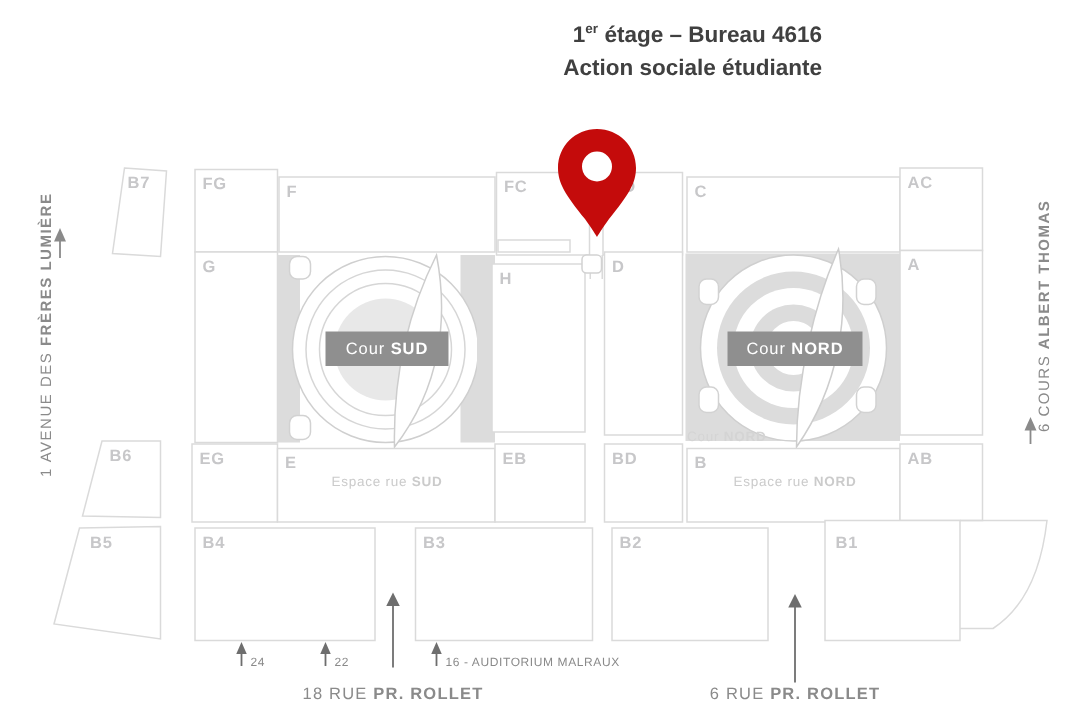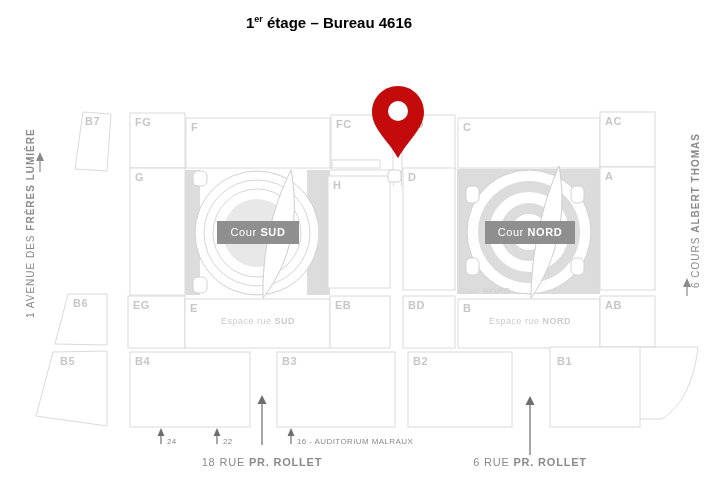--- a/index.html
+++ b/index.html
@@ -1,17 +1,17 @@
 <!DOCTYPE html>
 <html><head>
 <meta charset="utf-8">
 <style>
   html,body{margin:0;padding:0}
   body{width:723px;height:485px;background:#fff;font-family:"Liberation Sans",sans-serif;position:relative;overflow:hidden}
-  .header{position:absolute;top:8px;left:246px;width:302px;text-align:left;color:#000000;font-weight:bold;font-size:15px;line-height:22px;z-index:2}
+  .header{position:absolute;top:8px;left:246px;width:302px;text-align:right;color:#404040;font-weight:bold;font-size:15px;line-height:22px;z-index:2}
   .header sup{font-size:9px;vertical-align:super}
   svg{position:absolute;left:0;top:0}
   svg text{font-family:"Liberation Sans",sans-serif}
   .blk{fill:#fff;stroke:#DADADA;stroke-width:1}
   .lbl{fill:#C7C7C9;font-size:11px;font-weight:bold;letter-spacing:.5px}
   .fillgray{fill:#DCDCDC;stroke:none}
   .ring{fill:none;stroke:#D6D6D6;stroke-width:1}
   .hook{fill:#fff;stroke:#D2D2D2;stroke-width:1}
   .badge{fill:#8F8F8F;stroke:none}
   .badge-text{fill:#FFFFFF;font-size:11px;letter-spacing:.6px}
@@ -25,20 +25,21 @@
   .garrow{stroke:#8A8A8A;stroke-width:1.2}
   .ghead{fill:#8A8A8A}
   .sail{fill:#fff;stroke:#CDCDCD;stroke-width:1}
   .thin{fill:none;stroke:#DADADA;stroke-width:1}
 </style>
 </head>
 <body>
 
 <div class="header">
   <div><span>1</span><sup>er</sup><span> étage – Bureau 4616</span></div>
+  <div>Action sociale étudiante</div>
 </div>
 
 <svg width="723" height="485" viewBox="0 0 723 485" xml:space="preserve">
 
   <polygon class="blk" points="83,112 111,114 107,171 75,169"></polygon>
   <rect class="blk" x="130" y="113" width="55" height="55"></rect>
   <rect class="blk" x="186" y="118" width="144" height="50"></rect>
   <rect class="blk" x="331" y="115" width="62" height="55"></rect>
   <rect class="blk" x="402" y="115" width="53" height="55"></rect>
   <rect class="blk" x="458" y="118" width="142" height="50"></rect>

